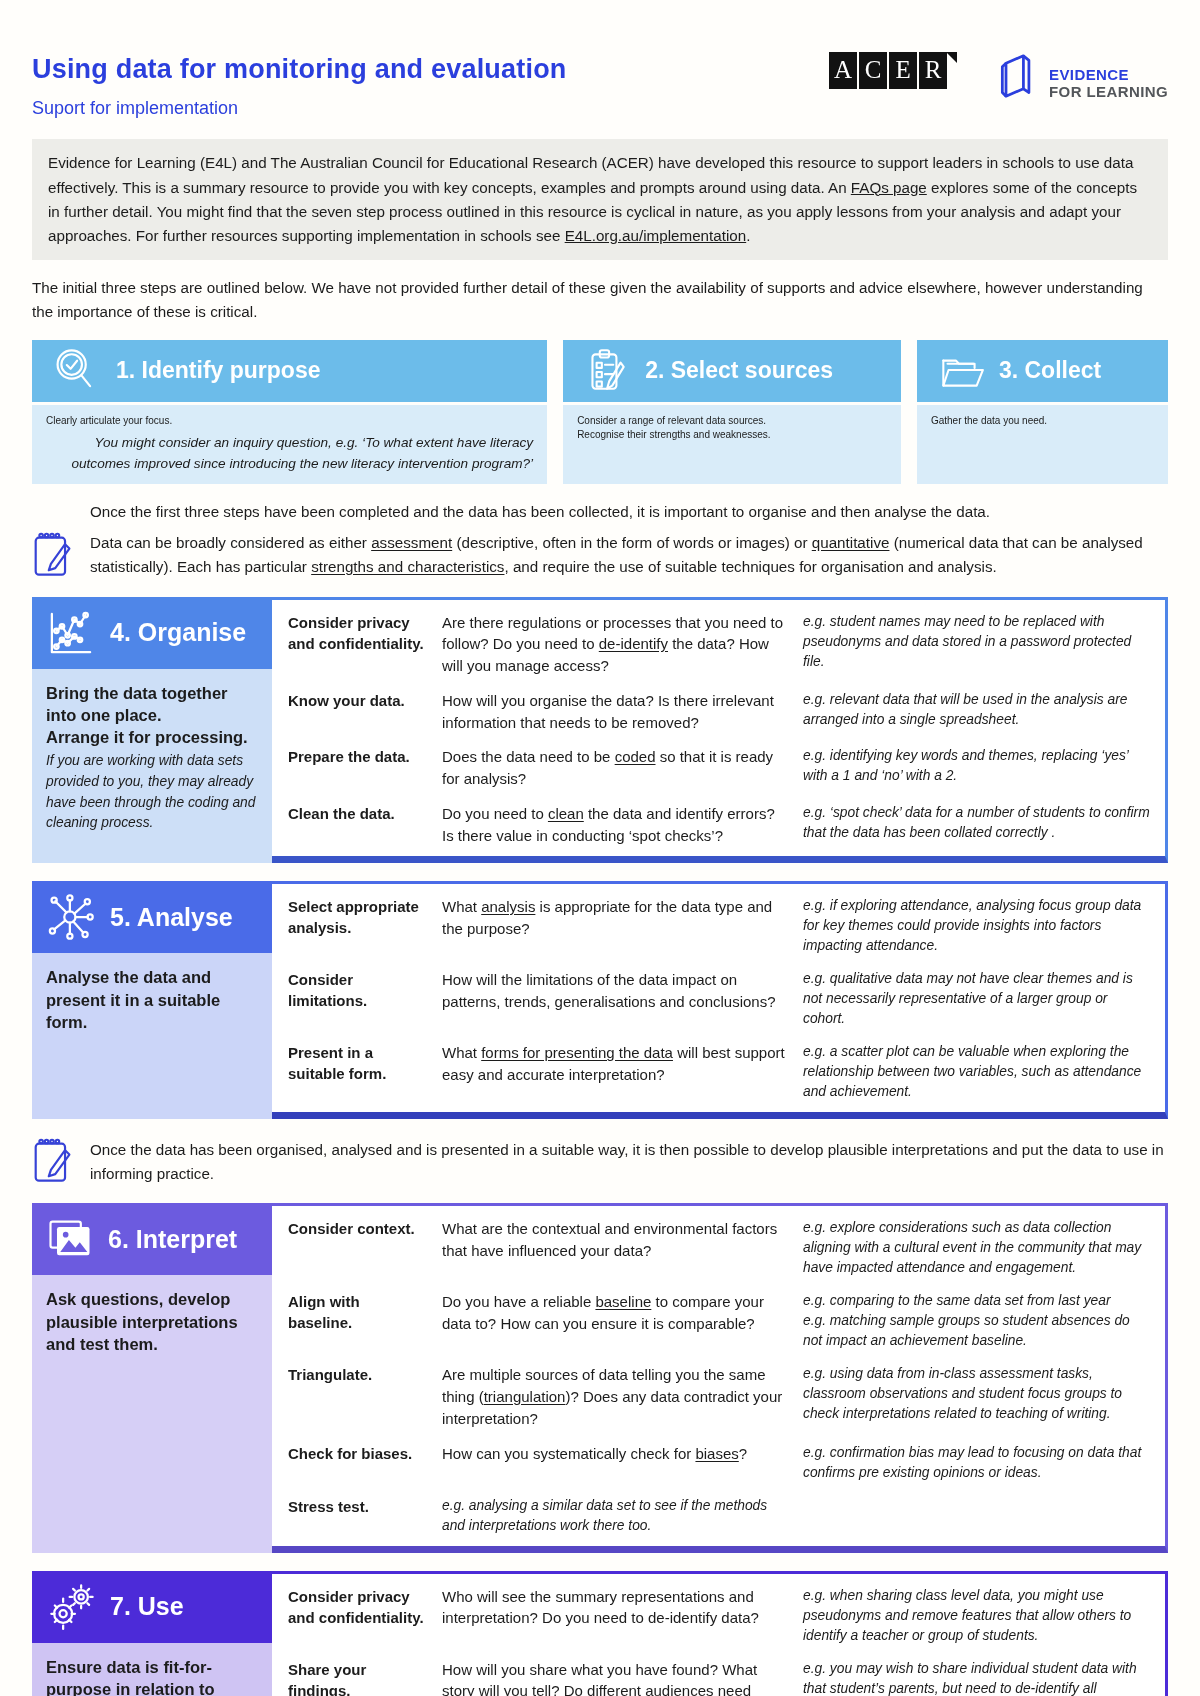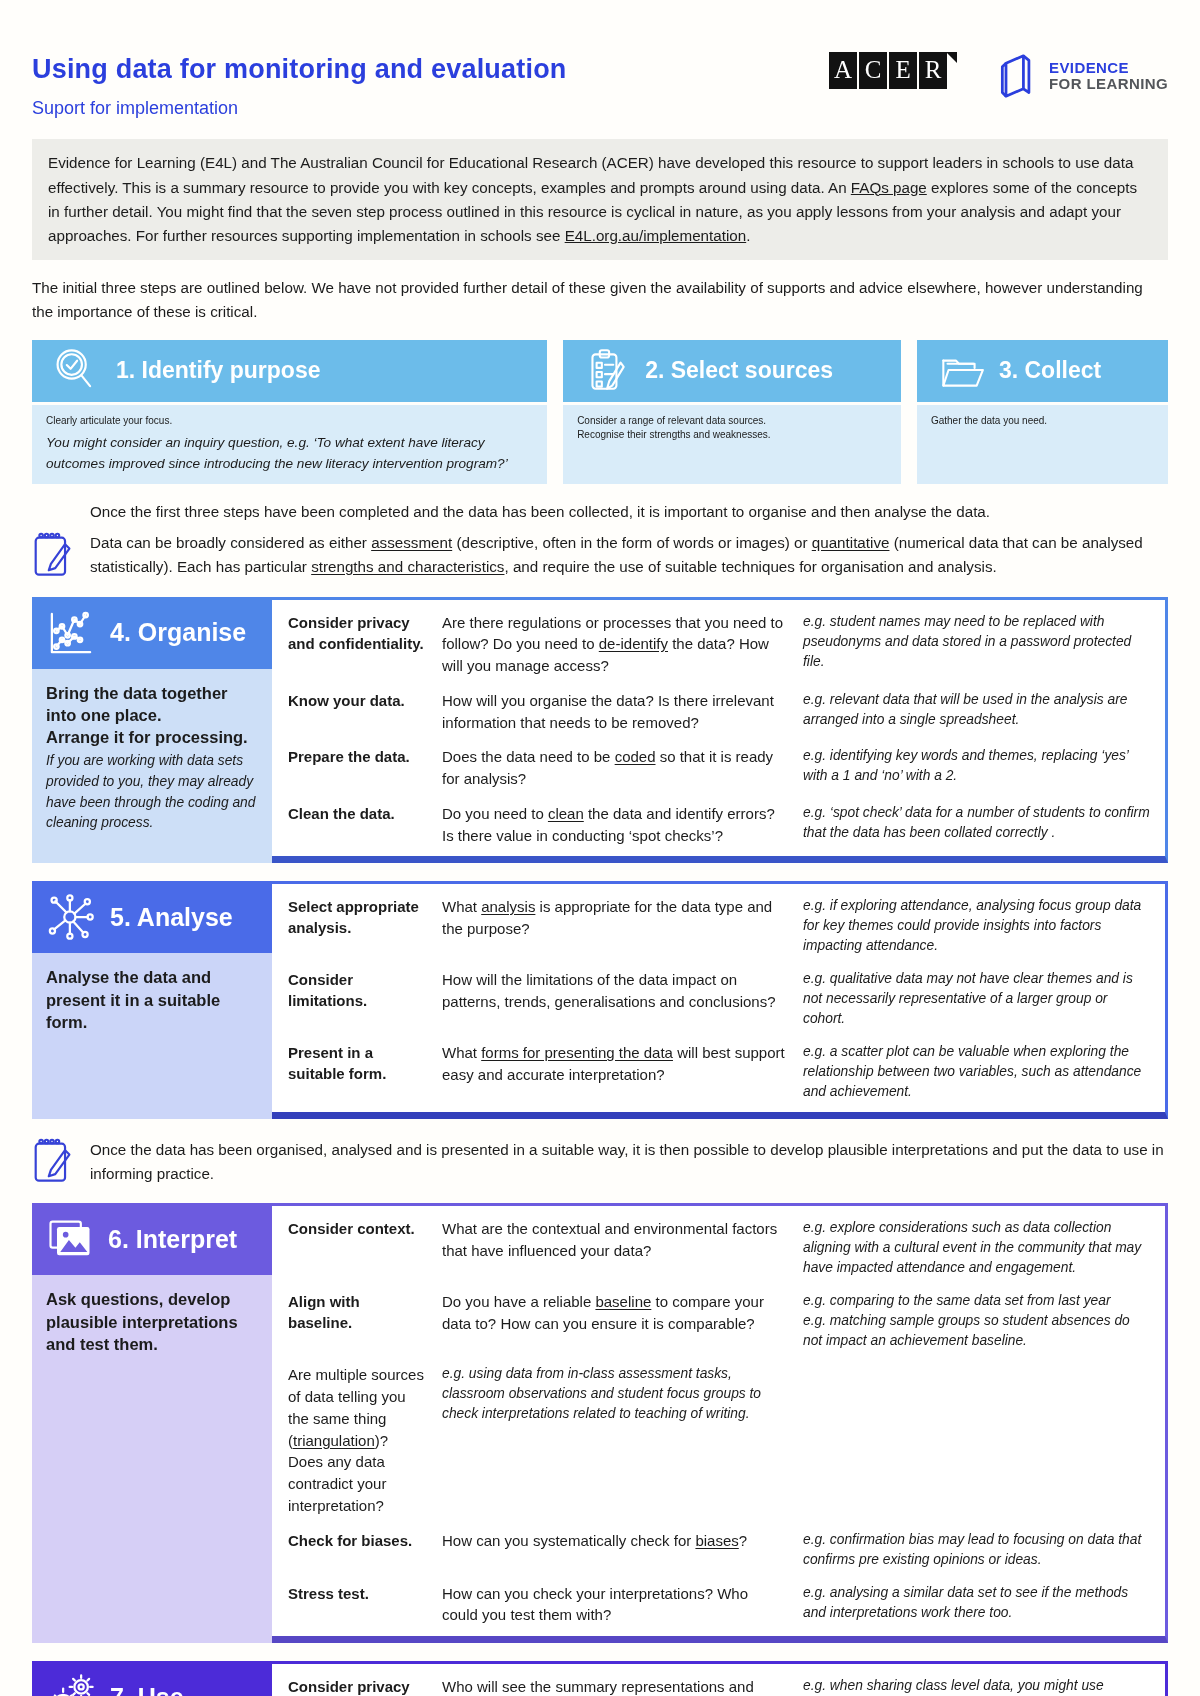--- a/index.html
+++ b/index.html
@@ -16,38 +16,38 @@
   .page{padding:50px 32px 20px 32px;}
   
   .hdr{display:flex;justify-content:space-between;align-items:flex-start;}
   .title{color:var(--blue);font-size:27px;font-weight:bold;letter-spacing:.2px;}
   .subtitle{color:var(--blue);font-size:18px;margin-top:6px;}
   .logos{display:flex;align-items:flex-start;gap:38px;margin-top:2px;}
   .acer{display:flex;gap:2px;position:relative;padding-right:10px;}
   .acer .tile{width:28px;height:37px;background:#121212;color:#fff;display:flex;align-items:center;justify-content:center;
     font-family:"Liberation Serif",serif;font-size:25px;}
   .acer .notch{position:absolute;right:0;top:0;width:0;height:0;border-left:11px solid transparent;border-top:11px solid #121212;}
-  .e4l{display:flex;align-items:center;gap:10px;}
+  .e4l{display:flex;align-items:flex-end;gap:10px;}
   .e4l .wordmark{line-height:1.1;font-weight:bold;font-size:15px;letter-spacing:.4px;}
   .e4l .l1{color:var(--blue);}
   .e4l .l2{color:#53565a;}
   
   .introbox{background:#ededE9;margin-top:18px;padding:12px 16px;font-size:15.2px;line-height:1.6;}
   .link{text-decoration:underline;cursor:pointer;}
   .steps-intro{margin-top:16px;font-size:15.2px;line-height:1.55;}
   
   .cards{display:flex;gap:16px;margin-top:16px;}
   .card{display:flex;flex-direction:column;border-radius:11px;}
   .card1{width:517px;}.card2{width:339px;}.card3{width:252px;}
   .card-head{background:var(--sky);color:#fff;height:62px;display:flex;align-items:center;gap:14px;padding:0 18px;}
   .card-head .ttl{font-size:23px;font-weight:bold;}
   .card1 .card-head{justify-content:flex-start;}
   .card-body{background:var(--skylite);margin-top:3px;flex:1;padding:9px 14px 10px 14px;}
   .card-bold{font-weight:normal;font-size:10px;white-space:pre-line;}
-  .card-italic{font-style:italic;font-size:13.6px;margin-top:5px;line-height:1.5;}
+  .card-italic{font-style:italic;font-size:13.6px;margin-top:5px;line-height:1.5;text-align:right;}
   
   .note{display:flex;gap:18px;margin-top:16px;align-items:flex-end;}
   .note .txt{font-size:15.2px;line-height:1.55;}
   .note .txt p + p{margin-top:8px;}
   
   .block{margin-top:18px;display:flex;border:3px solid var(--acc);border-bottom-width:7px;border-bottom-color:var(--accdark);}
   .block-left{width:240px;flex:0 0 240px;display:flex;flex-direction:column;margin:-3px 0 -7px -3px;}
   .block-head{background:var(--acc);color:#fff;min-height:72px;display:flex;align-items:center;gap:12px;padding:8px 12px;}
   .block-head .ttl{font-size:25px;font-weight:bold;}
   .block-panel{background:var(--pan);flex:1;padding:13px 14px;}
@@ -319,31 +319,31 @@
         <div class="q">What are the contextual and environmental factors that have influenced your data?</div>
         <div class="eg">e.g. explore considerations such as data collection aligning with a cultural event in the community that may have impacted attendance and engagement.</div>
       </div>
       <div class="row">
         <div class="lbl">Align with baseline.</div>
         <div class="q">Do you have a reliable <u>baseline</u> to compare your data to? How can you ensure it is comparable?</div>
         <div class="eg">e.g. comparing to the same data set from last year
 e.g. matching sample groups so student absences do not impact an achievement baseline.</div>
       </div>
       <div class="row">
+        <div class="lbl">Triangulate.</div>
         <div class="q">Are multiple sources of data telling you the same thing (<u>triangulation</u>)? Does any data contradict your interpretation?</div>
         <div class="eg">e.g. using data from in-class assessment tasks, classroom observations and student focus groups to check interpretations related to teaching of writing.</div>
       </div>
       <div class="row">
         <div class="lbl">Check for biases.</div>
         <div class="q">How can you systematically check for <u>biases</u>?</div>
         <div class="eg">e.g. confirmation bias may lead to focusing on data that confirms pre existing opinions or ideas.</div>
       </div>
       <div class="row">
         <div class="lbl">Stress test.</div>
-        <div class="q">How can you check your interpretations? Who could you test them with?</div>
         <div class="eg">e.g. analysing a similar data set to see if the methods and interpretations work there too.</div>
       </div>
     </div>
   </section>
 
   <section class="block s7">
     <div class="block-left">
       <div class="block-head">
         <span>
           <svg width="54" height="54" viewBox="0 0 48 48" fill="none" stroke="#fff" stroke-width="2" stroke-linecap="round">

